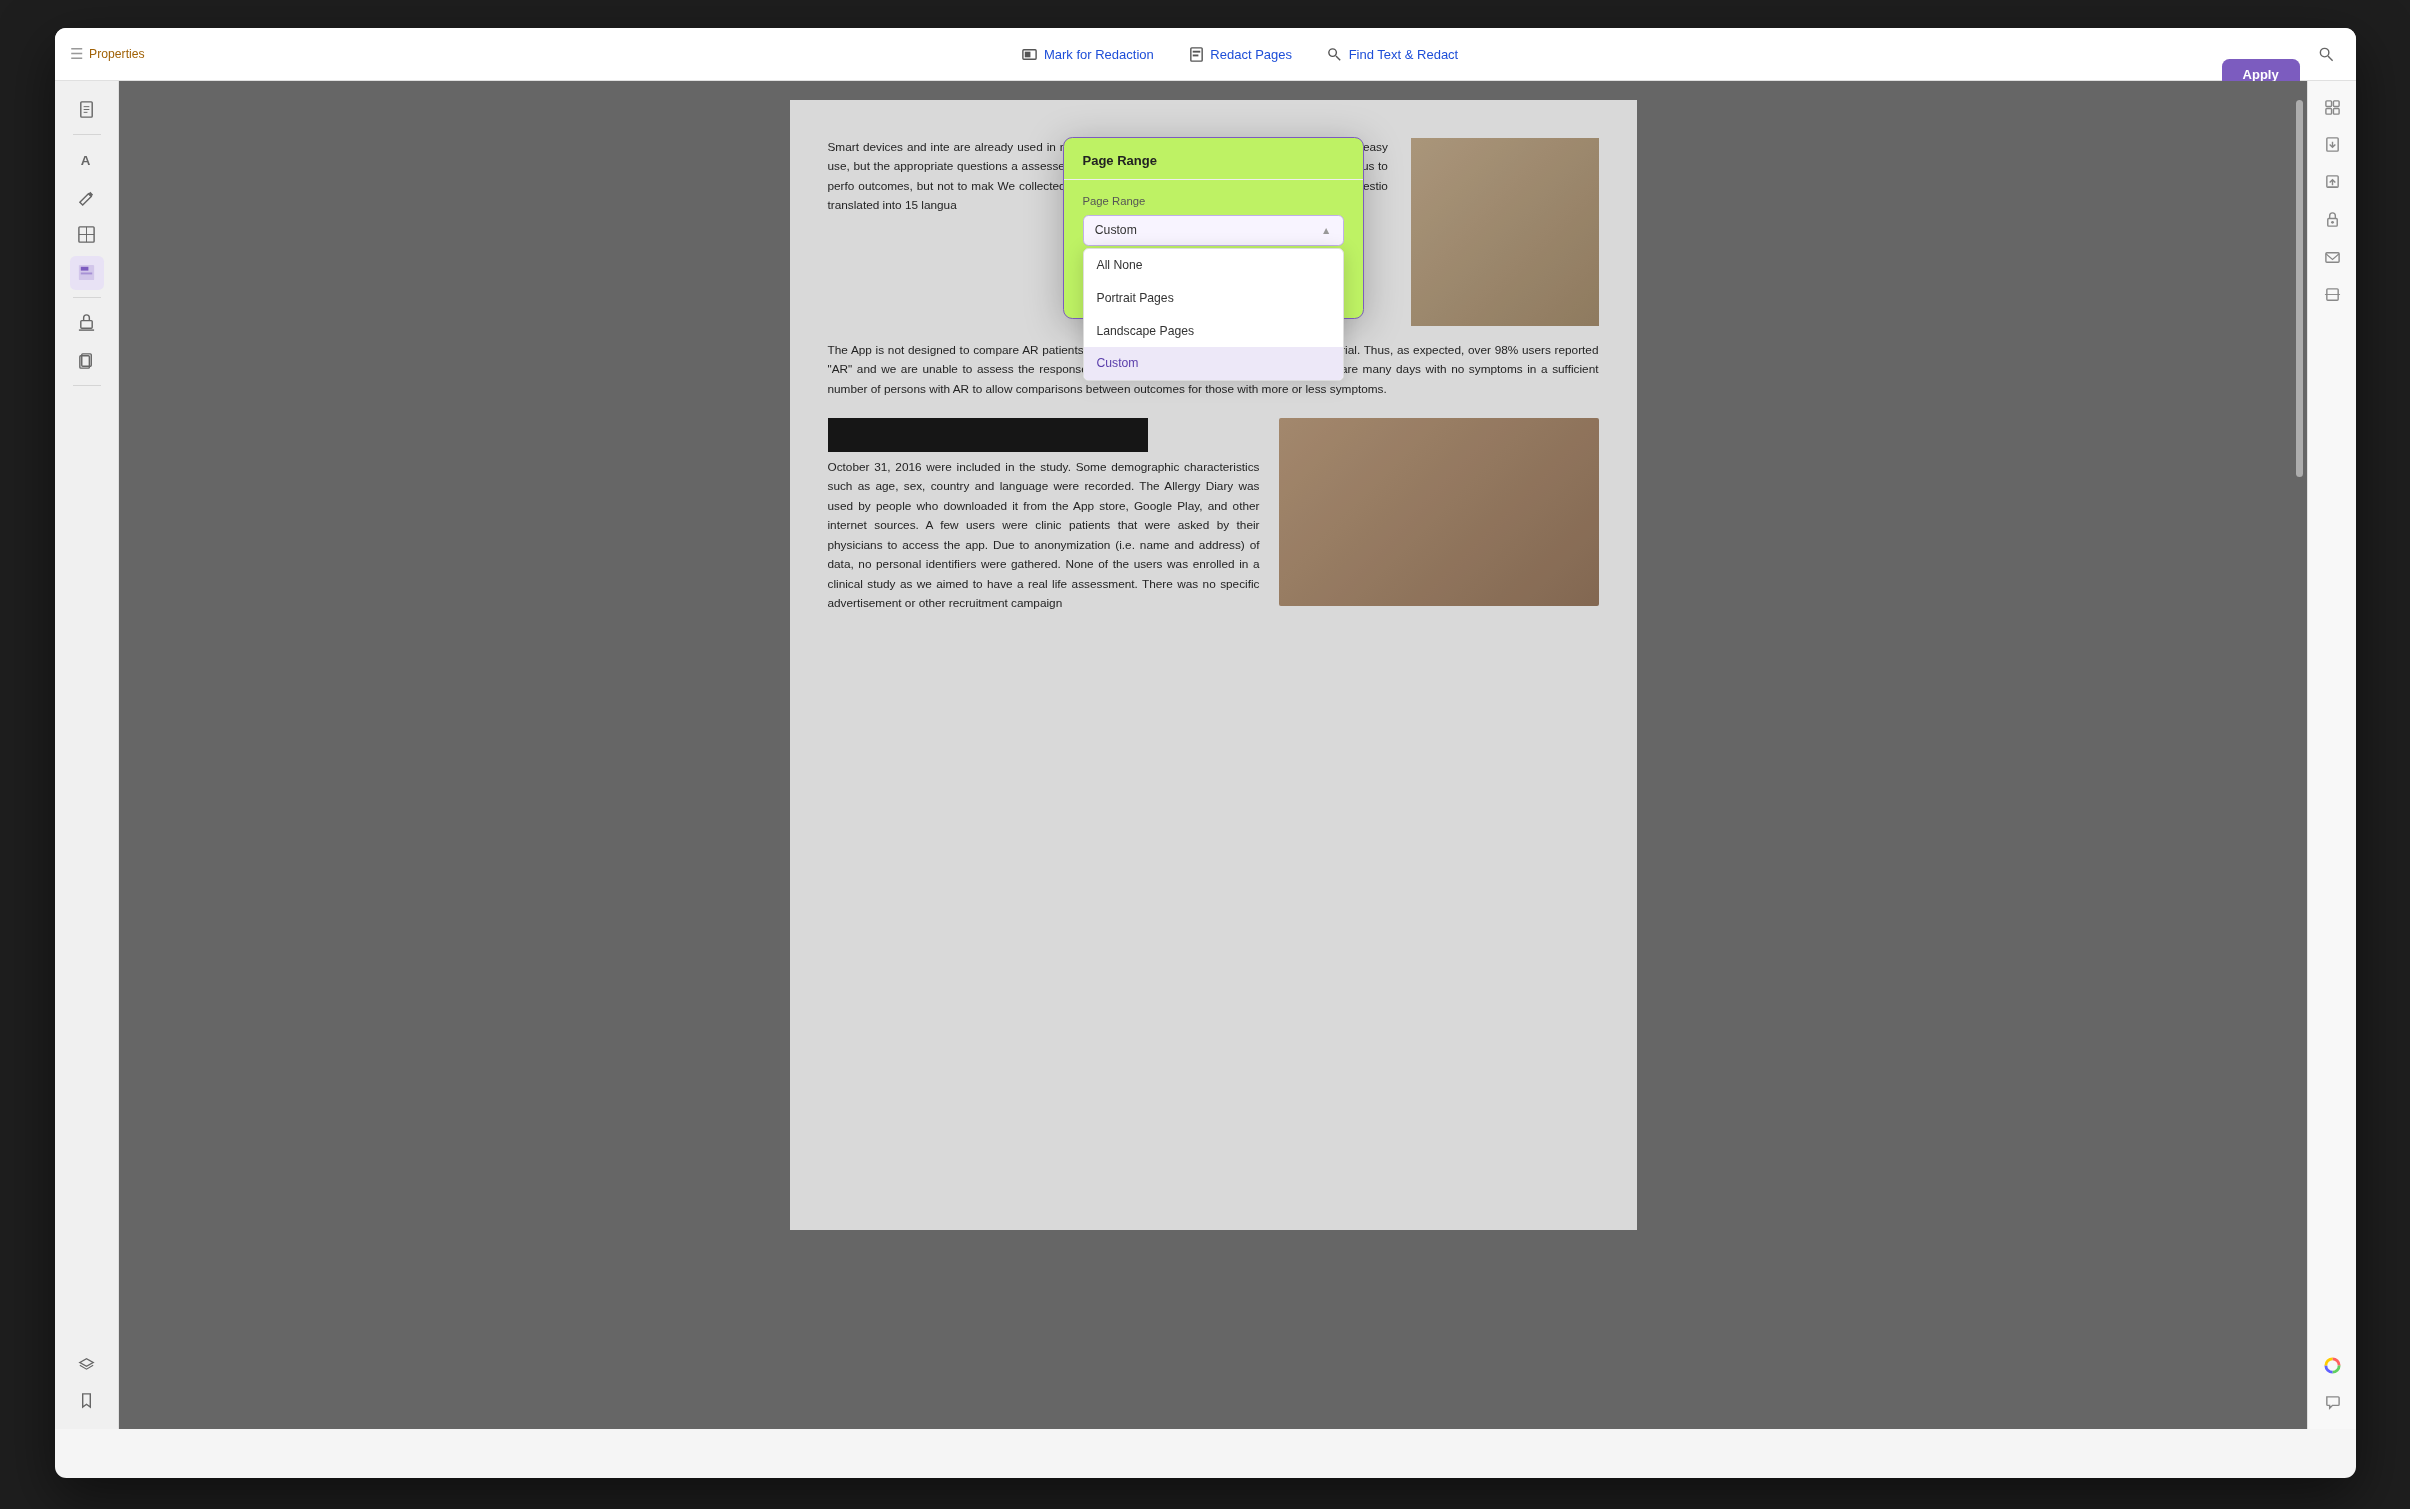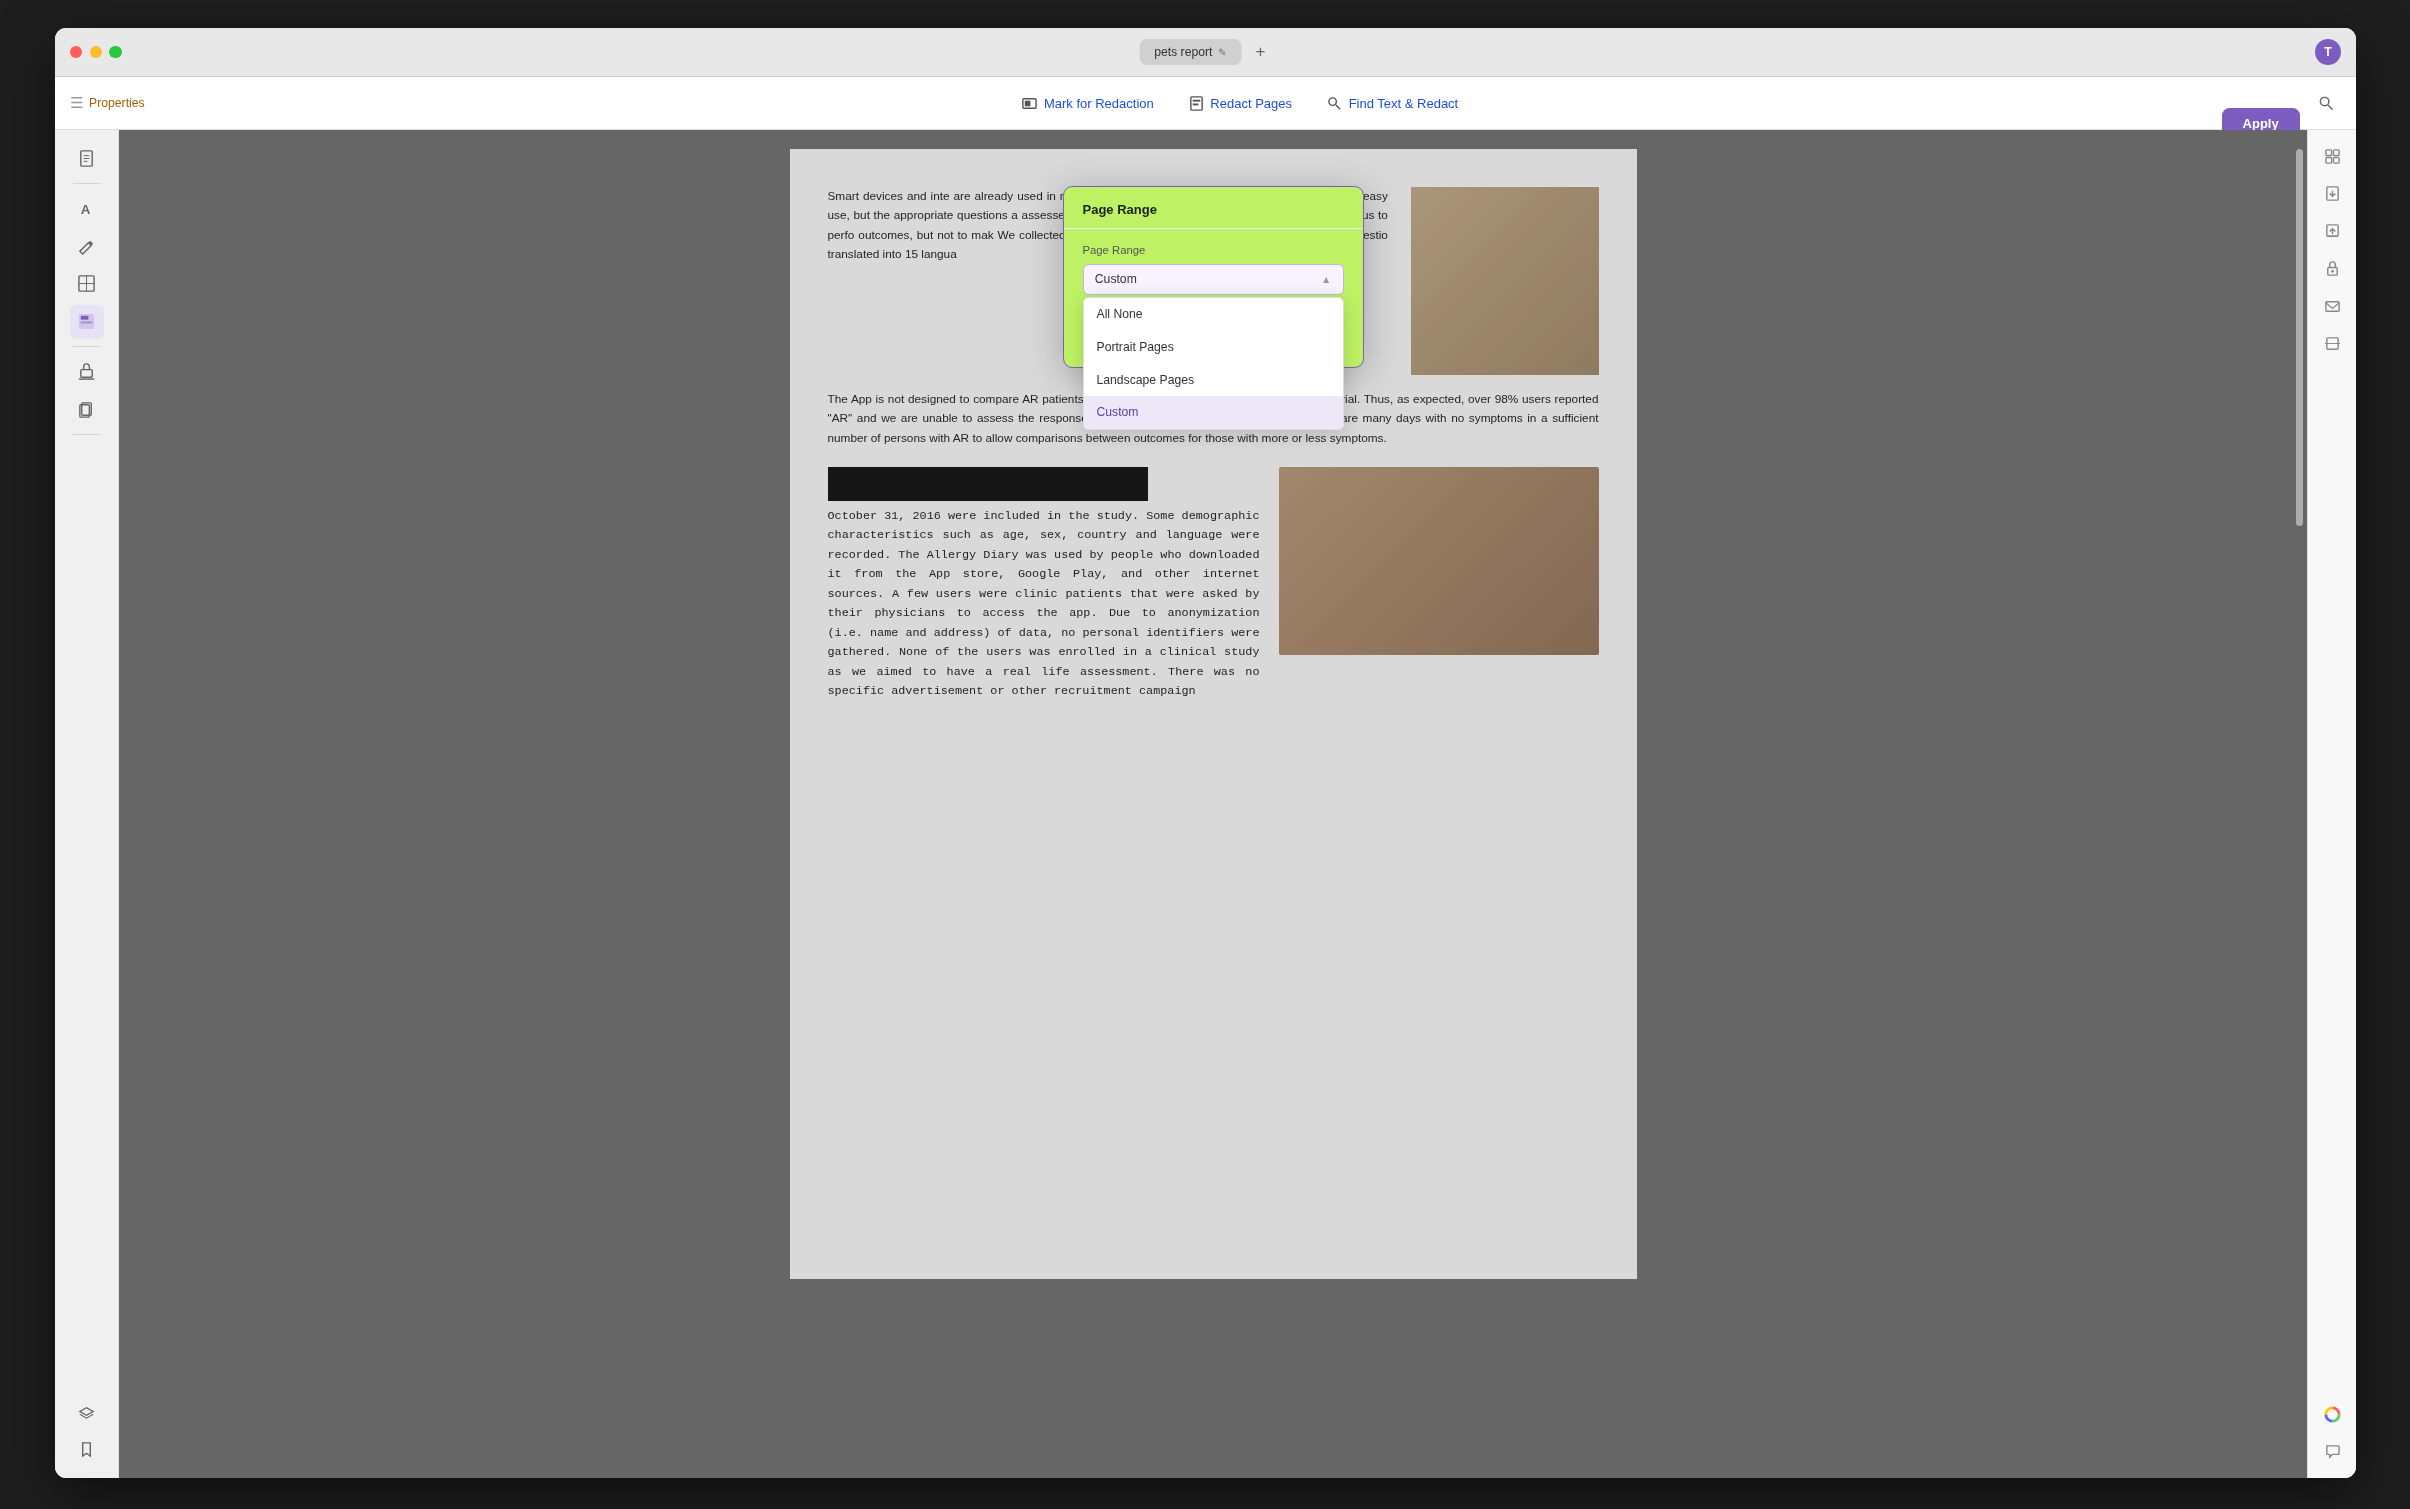--- a/index.html
+++ b/index.html
@@ -385,35 +385,20 @@
       font-size: 12.2px;
       font-weight: 600;
       cursor: pointer;
     }
   </style>
 </head>
 <body>
 
 <div class="window">
 
-  <div class="titlebar">
-    <div class="traffic-lights">
-      <div class="traffic-light tl-red"></div>
-      <div class="traffic-light tl-yellow"></div>
-      <div class="traffic-light tl-green"></div>
-    </div>
-    <div class="tab-bar">
-      <div class="tab-item">
-        <span>pets report</span>
-        <span class="tab-edit-icon">✎</span>
-      </div>
-      <div class="tab-plus">+</div>
-    </div>
-    <div class="avatar">T</div>
-  </div>
 
   <div class="toolbar">
     <div class="toolbar-left">
       <span style="color:#999;font-size:15px;">☰</span>
       <span class="properties-label">Properties</span>
     </div>
     <div class="toolbar-center">
       <button class="toolbar-btn">
         <svg width="17" height="17" viewBox="0 0 18 18">
           <rect x="2" y="4" width="14" height="10" rx="1" fill="none" stroke="#555" stroke-width="1.5"></rect>
@@ -520,21 +505,21 @@
             <p class="page-text">Smart devices and inte are already used in rhi assessed work productiv mobile technology inclu and easy use, but the appropriate questions a assessed by pilot studie based on 1,136 users wh VAS allowing us to perfo outcomes, but not to mak We collected country, la date of entry of informa used very simple questio translated into 15 langua</p>
           </div>
           <div style="width:188px; height:188px; background:#b8a090; border-radius:1.9px; flex-shrink:0;">
             <div style="width:100%;height:100%;background:linear-gradient(135deg,#c8b090,#a89070);"></div>
           </div>
         </div>
 
         <p class="page-text" style="margin-top:15px;">The App is not designed to compare AR patients with control subjects and this was not a clinical trial. Thus, as expected, over 98% users reported "AR" and we are unable to assess the responses of "non AR" users. On the other hand, there are many days with no symptoms in a sufficient number of persons with AR to allow comparisons between outcomes for those with more or less symptoms.</p>
 
         <div style="display:flex; gap:19px; margin-top:19px;">
-          <div style="flex:1; position:relative;font-family:Liberation Mono, monospace;">
+          <div style="flex:1; position:relative;">
             <div class="redacted-bar"></div>
             <p class="page-text">October 31, 2016 were included in the study. Some demographic characteristics such as age, sex, country and language were recorded. The Allergy Diary was used by people who downloaded it from the App store, Google Play, and other internet sources. A few users were clinic patients that were asked by their physicians to access the app. Due to anonymization (i.e. name and address) of data, no personal identifiers were gathered. None of the users was enrolled in a clinical study as we aimed to have a real life assessment. There was no specific advertisement or other recruitment campaign</p>
           </div>
           <div style="width:320px; flex-shrink:0;">
             <div style="width:320px;height:188px;background:linear-gradient(135deg,#c0a080,#9a7a60); border-radius:1.9px;"></div>
           </div>
         </div>
       </div>
 
       <div class="modal-overlay">

